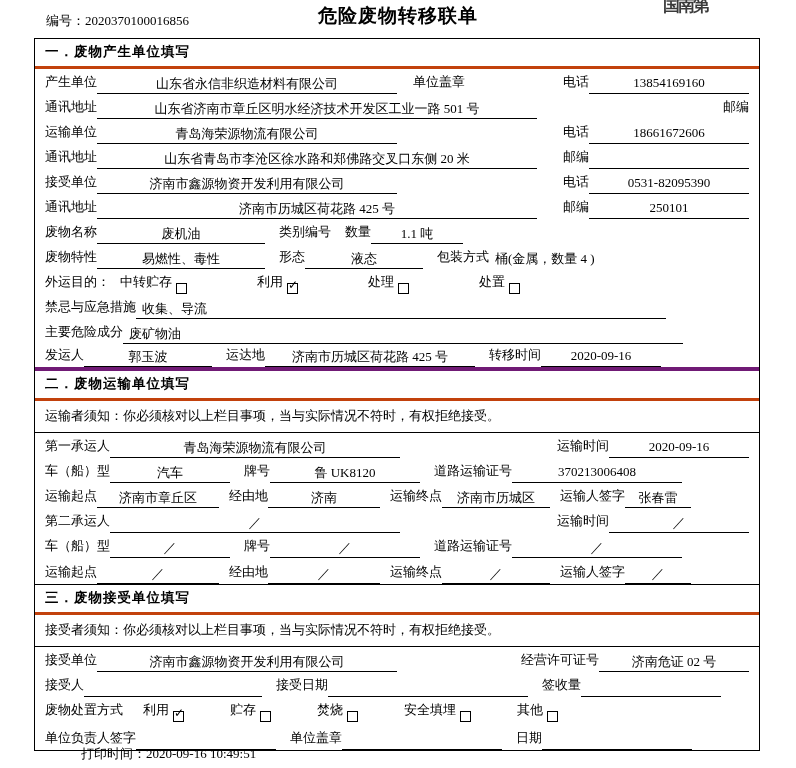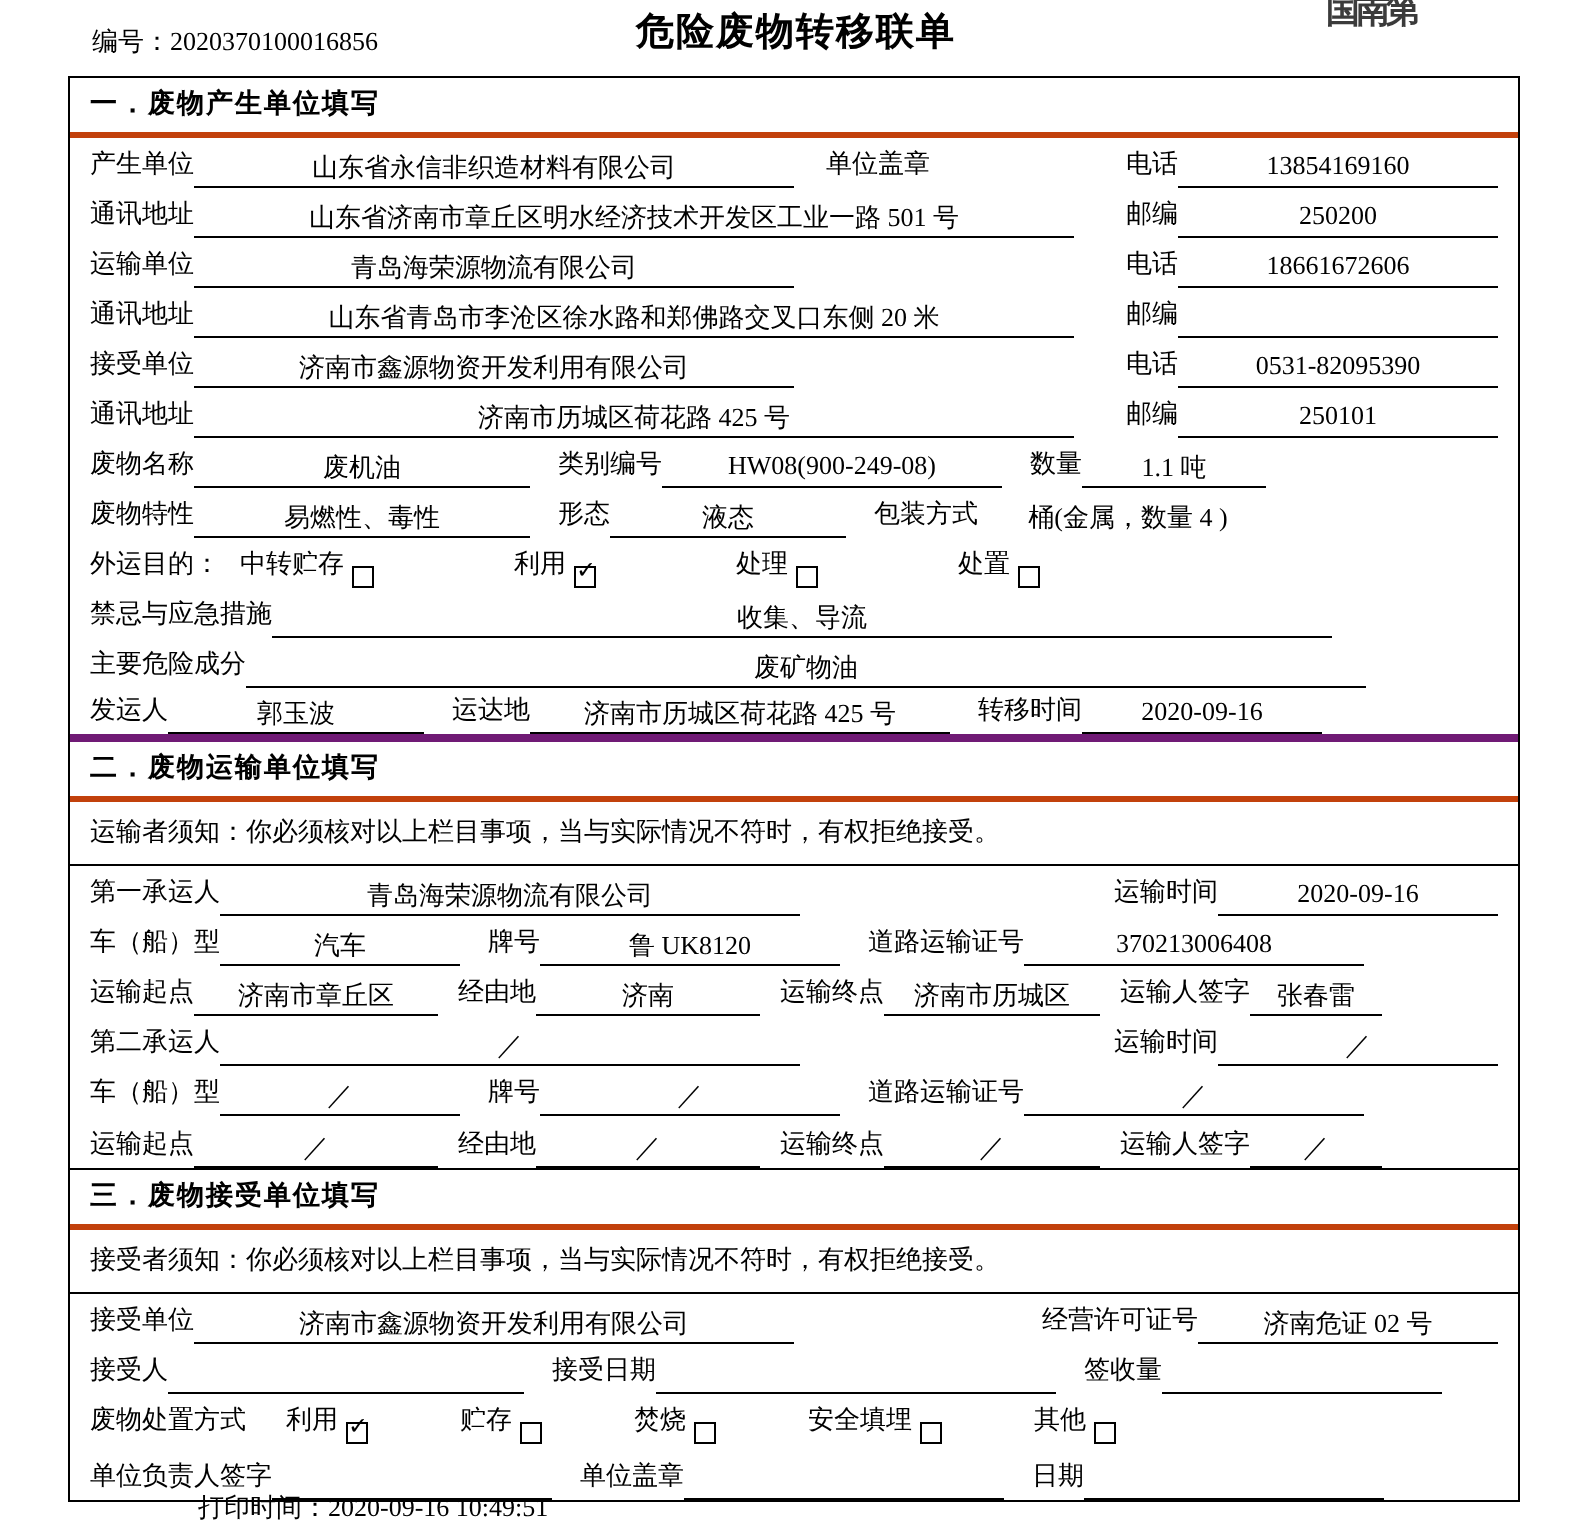--- a/index.html
+++ b/index.html
@@ -86,21 +86,21 @@
   .val {
     border-bottom: 1px solid #000;
     padding: 0 6px 2px 6px;
     font-size: 13px;
     text-align: center;
     flex: none;
     box-sizing: border-box;
     height: 19px;
     overflow: hidden;
   }
-  .val.left { text-align: center; }
+  .val.left { text-align: left; }
   .gap { flex: 1 1 auto; }
   .notice {
     padding: 6px 10px 7px 10px;
     font-size: 13px;
     border-bottom: 1px solid #000;
   }
   .chk {
     display: inline-block;
     width: 11px;
     height: 11px;
@@ -113,21 +113,21 @@
   .chk.checked::after {
     content: "✓";
     position: absolute;
     left: 0px;
     top: -5px;
     font-size: 12px;
     line-height: 12px;
   }
   .footer {
     position: absolute;
-    left: 52px;
+    left: 34px;
     top: 745px;
     font-size: 13px;
     padding-left: 47px;
   }
 </style>
 </head>
 <body>
 
 <div class="page">
 
@@ -150,21 +150,20 @@
       <span class="gap"></span>
       <span class="lbl">电话</span>
       <span class="val" style="width:160px">13854169160</span>
     </div>
 
     <div class="row">
       <span class="lbl">通讯地址</span>
       <span class="val" style="width:440px">山东省济南市章丘区明水经济技术开发区工业一路 501 号</span>
       <span class="gap"></span>
       <span class="lbl">邮编</span>
-      <span class="val" style="width:160px">250200</span>
     </div>
 
     <div class="row">
       <span class="lbl">运输单位</span>
       <span class="val" style="width:300px">青岛海荣源物流有限公司</span>
       <span class="gap"></span>
       <span class="lbl">电话</span>
       <span class="val" style="width:160px">18661672606</span>
     </div>
 
@@ -189,21 +188,20 @@
       <span class="val" style="width:440px">济南市历城区荷花路 425 号</span>
       <span class="gap"></span>
       <span class="lbl">邮编</span>
       <span class="val" style="width:160px">250101</span>
     </div>
 
     <div class="row">
       <span class="lbl">废物名称</span>
       <span class="val" style="width:168px">废机油</span>
       <span class="lbl" style="padding-left:14px">类别编号</span>
-      <span class="val" style="width:170px">HW08(900-249-08)</span>
       <span class="lbl" style="padding-left:14px">数量</span>
       <span class="val" style="width:92px">1.1 吨</span>
     </div>
 
     <div class="row">
       <span class="lbl">废物特性</span>
       <span class="val" style="width:168px">易燃性、毒性</span>
       <span class="lbl" style="padding-left:14px">形态</span>
       <span class="val" style="width:118px">液态</span>
       <span class="lbl" style="padding-left:14px">包装方式</span>

